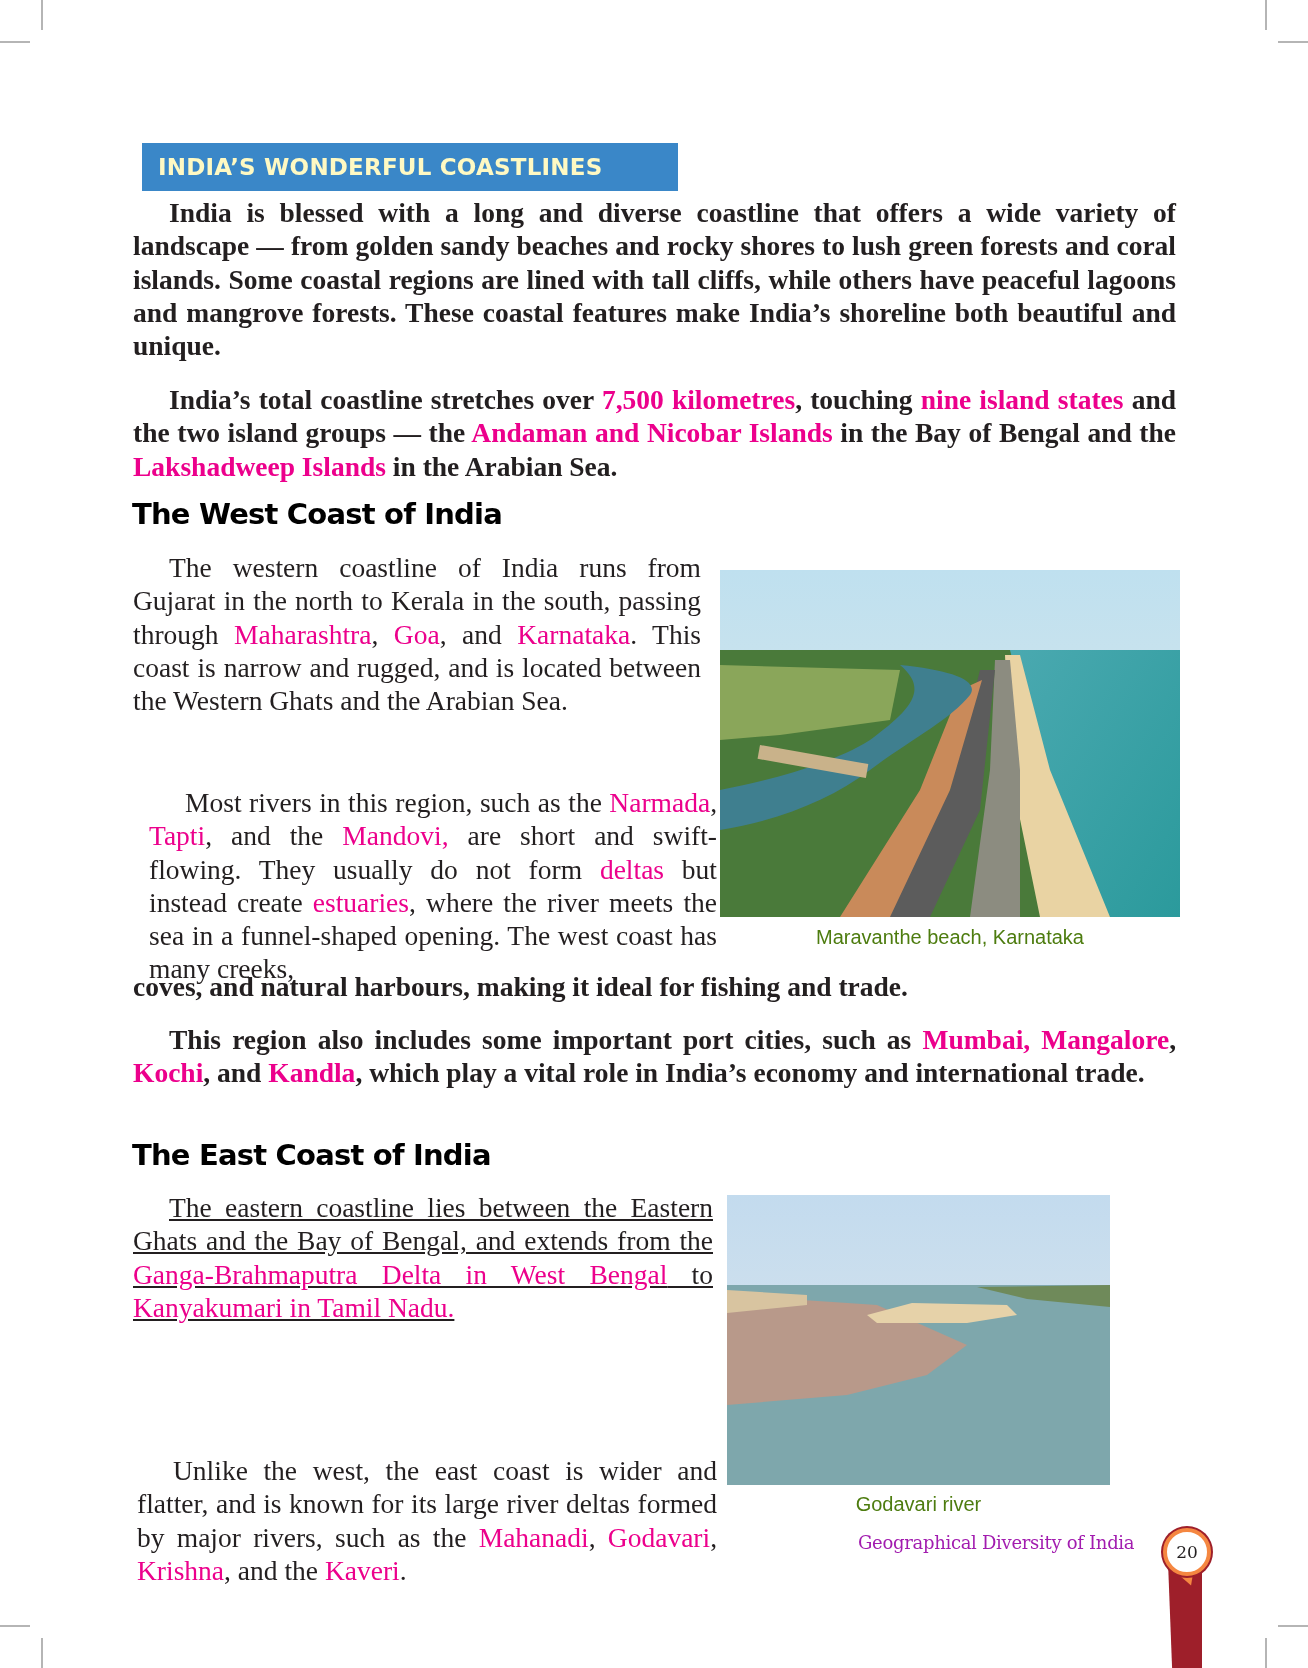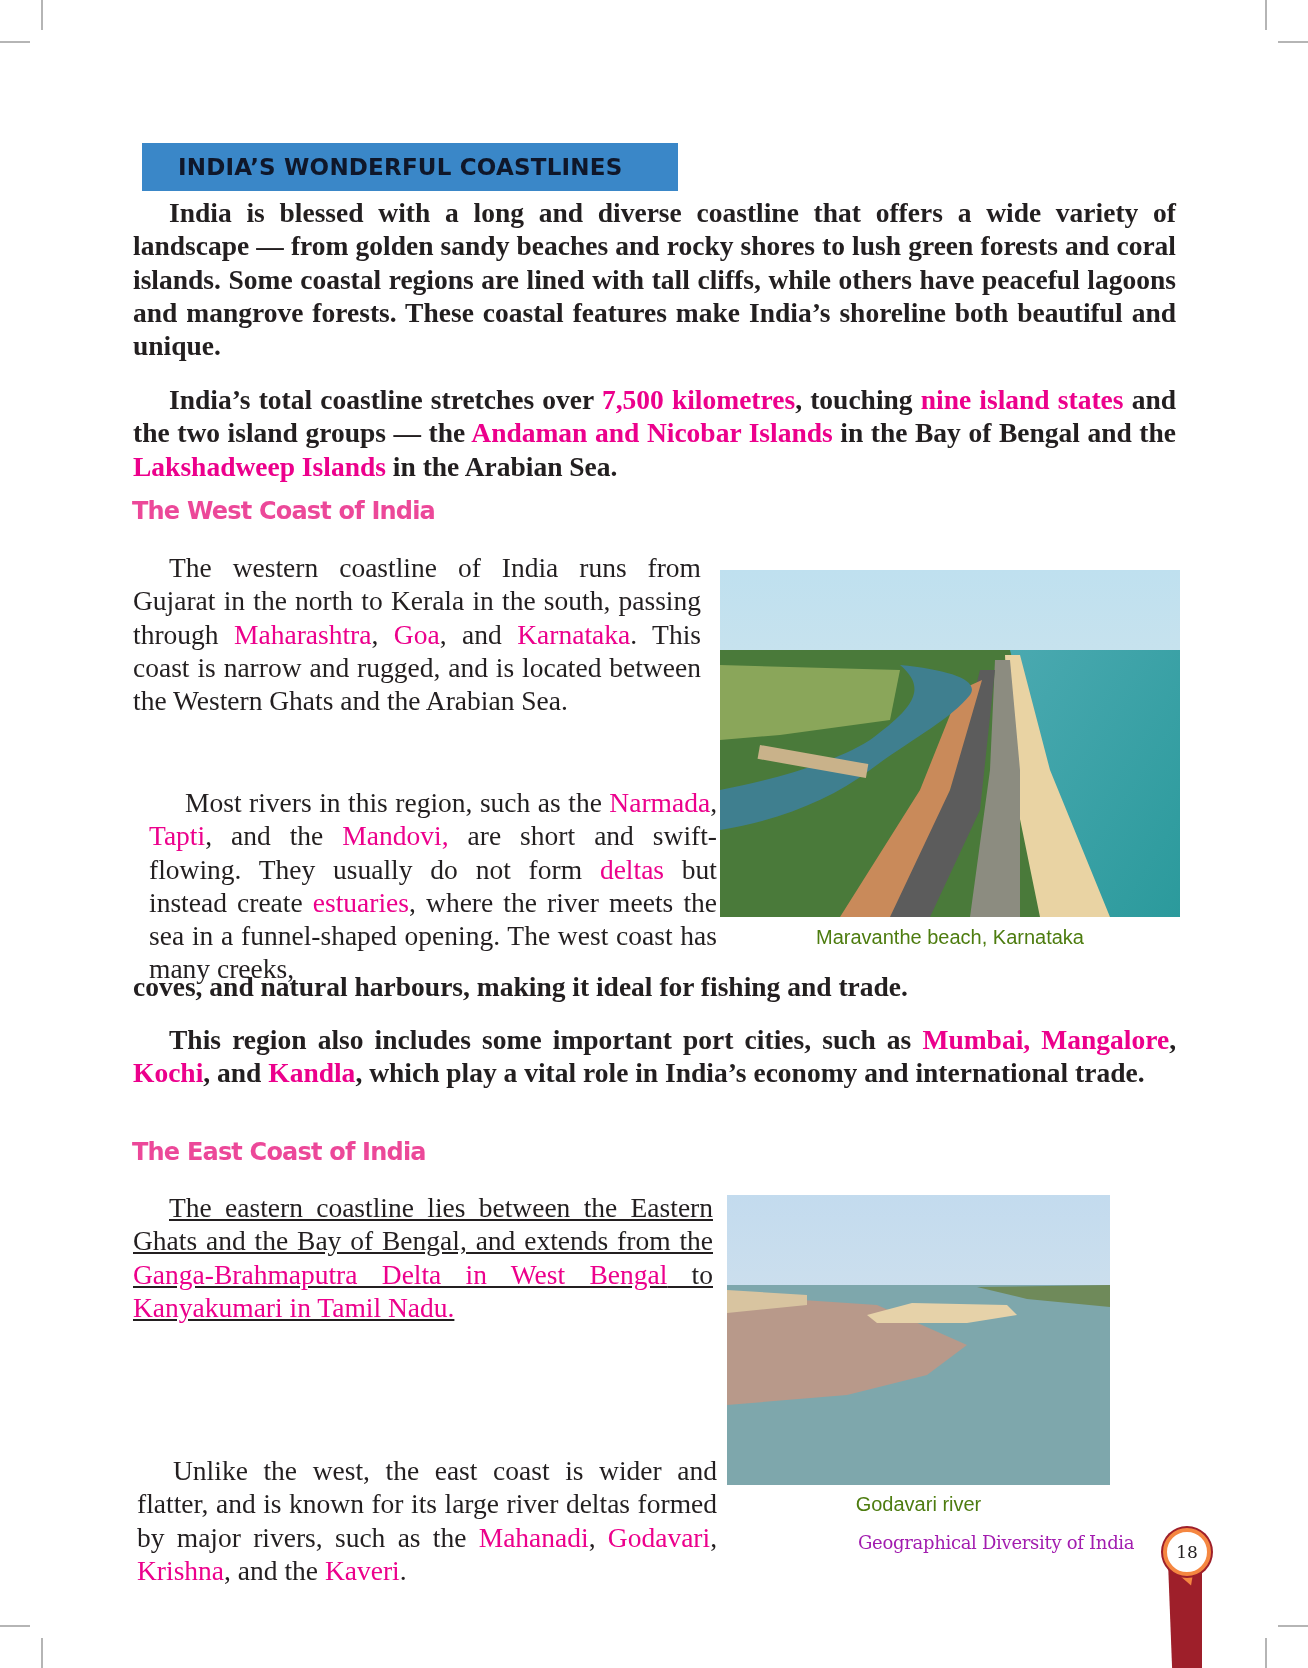--- a/index.html
+++ b/index.html
@@ -1,33 +1,33 @@
 <!DOCTYPE html>
 <html><head>
 <meta charset="utf-8">
 <style>
   html, body { margin: 0; padding: 0; background: #ffffff; }
   body { width: 1308px; height: 1668px; position: relative; overflow: hidden; font-family: "DejaVu Serif", serif; color: #222; }
   .crop { position: absolute; background: #b5b5b5; }
   .band {
     position: absolute; left: 142px; top: 143px; width: 536px; height: 48px;
-    background: #3a87c8; color: #0f172a;
+    background: #3a87c8; color: #fef9c3;
     font-family: "DejaVu Sans", sans-serif; font-weight: bold; font-size: 23px;
-    letter-spacing: 0.2px; line-height: 48px; padding-left: 36px; box-sizing: border-box;
+    letter-spacing: 0.2px; line-height: 48px; padding-left: 16px; box-sizing: border-box;
   }
   .para {
     position: absolute; left: 133px; font-family: "Liberation Serif", serif;
     font-size: 27.5px; line-height: 33.3px; text-align: justify; text-indent: 36px; color: #231f20;
   }
   .para.narrow { width: 568px; }
   .para.wide { width: 1043px; font-weight: bold; }
   .hl { color: #ec008c; }
   .h2 {
     position: absolute; left: 132px; font-family: "DejaVu Sans", sans-serif; font-weight: bold;
-    font-size: 24px; color: #ec4899; letter-spacing: -0.8px;
+    font-size: 29px; color: #000000; letter-spacing: -0.8px;
   }
   .photo { position: absolute; overflow: hidden; }
   .caption { position: absolute; font-family: "Liberation Sans", sans-serif; font-size: 20px; color: #4d7c0f; text-align: center; }
   .footer-title { position: absolute; left: 858px; top: 1532px; font-family: "DejaVu Serif", serif; font-size: 18px; color: #a21caf; letter-spacing: -0.3px; }
   .ribbon { position: absolute; left: 1168px; top: 1562px; width: 34px; height: 106px; background: #9e1f2a; clip-path: polygon(0 0, 100% 0, 100% 100%, 12% 100%); }
   .badge {
     position: absolute; left: 1163px; top: 1528px; width: 40px; height: 40px; border-radius: 50%;
     background: #fff; border: 4px solid #f58741; box-shadow: 0 0 0 2px #9e1f2a;
     font-family: "DejaVu Serif", serif; font-size: 17px; line-height: 40px; text-align: center; color: #231f20;
   }
@@ -122,13 +122,13 @@
     <polygon points="140,120 185,108 280,110 290,120 240,128 150,128" fill="#e6d2a9"></polygon>
     <polygon points="0,95 80,100 80,110 0,118" fill="#d8c4a0"></polygon>
     <polygon points="250,92 383,90 383,112 300,104" fill="#6f8a5a"></polygon>
   </svg>
 </div>
 <div class="caption" style="left:727px;top:1493px;width:383px;">Godavari river</div>
 
 <div class="footer-title">Geographical Diversity of India</div>
 <div class="ribbon"></div>
 <div class="badge-tail"></div>
-<div class="badge">18</div>
+<div class="badge">20</div>
 
 </body></html>

